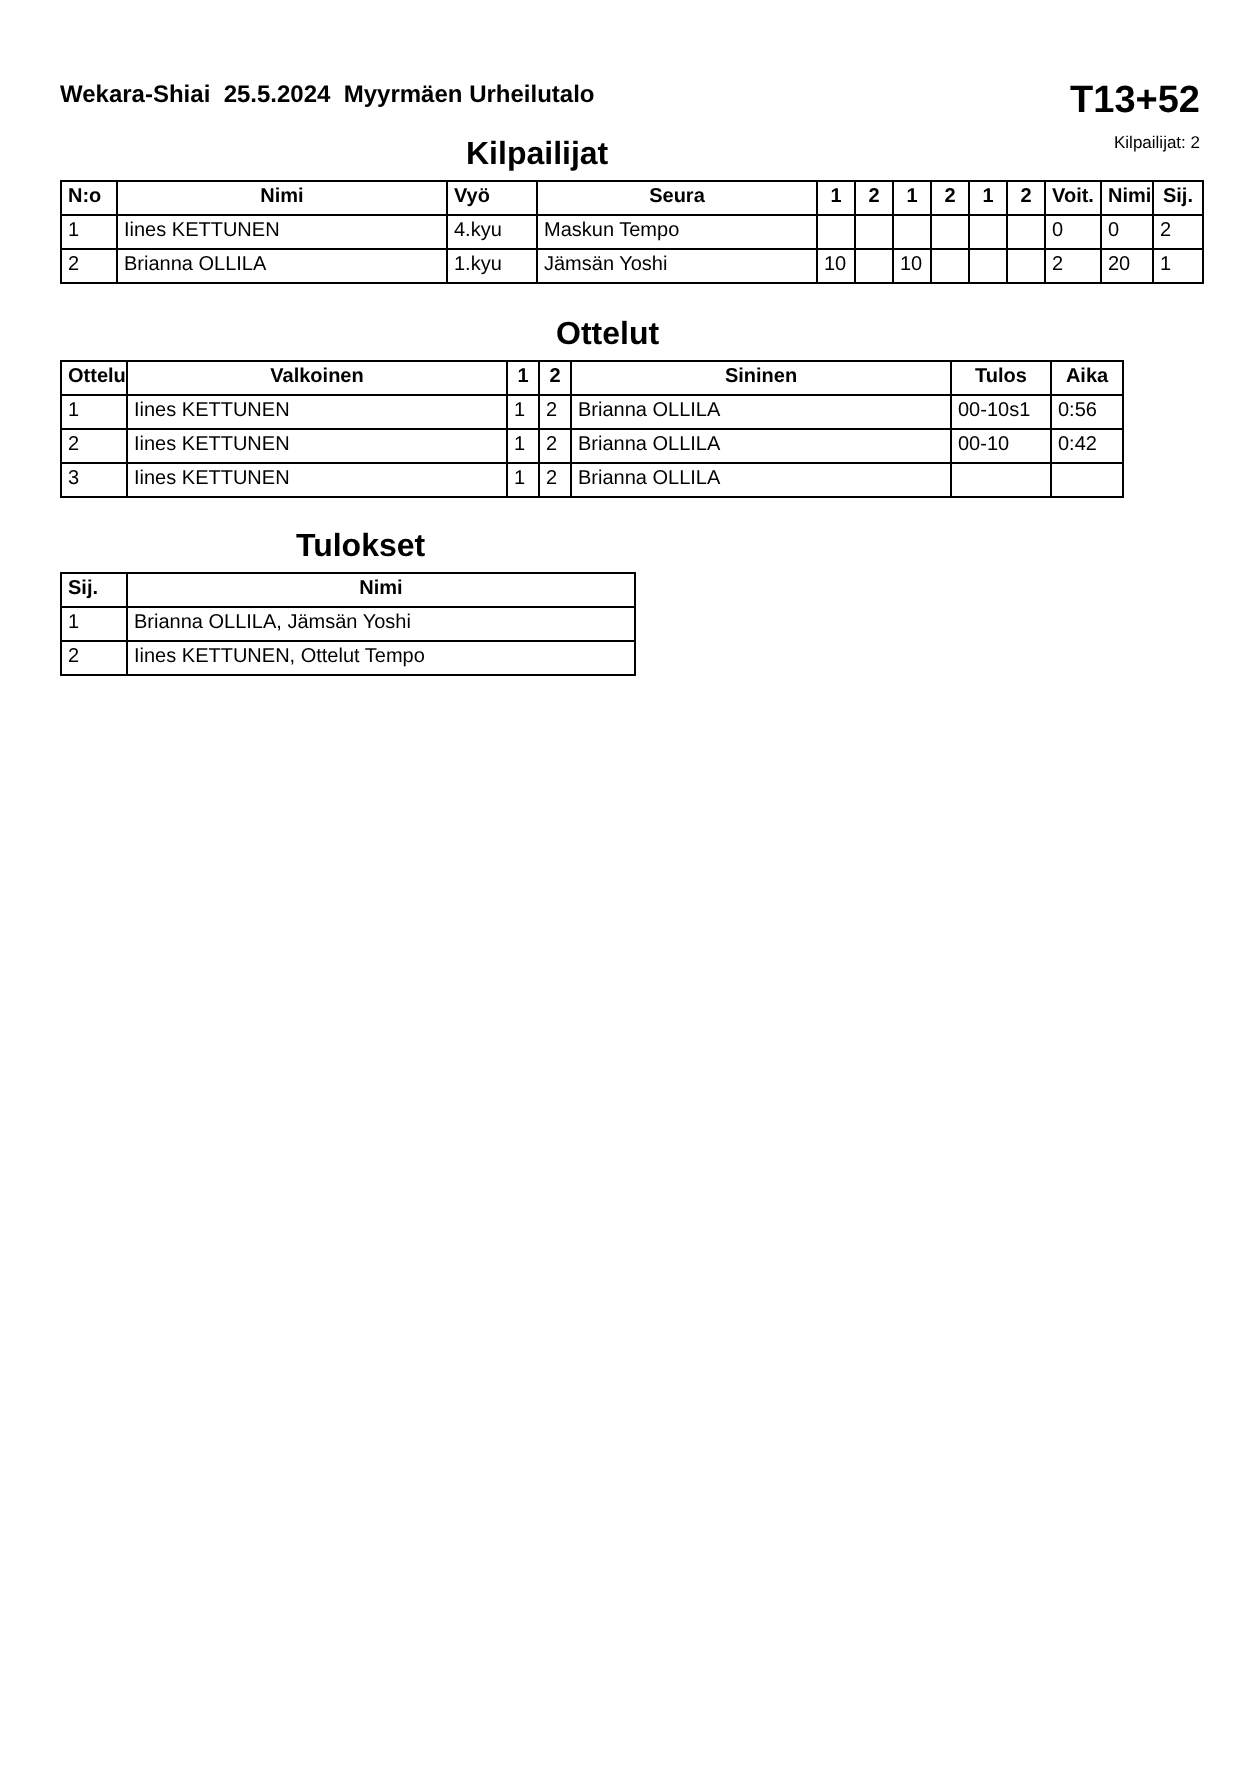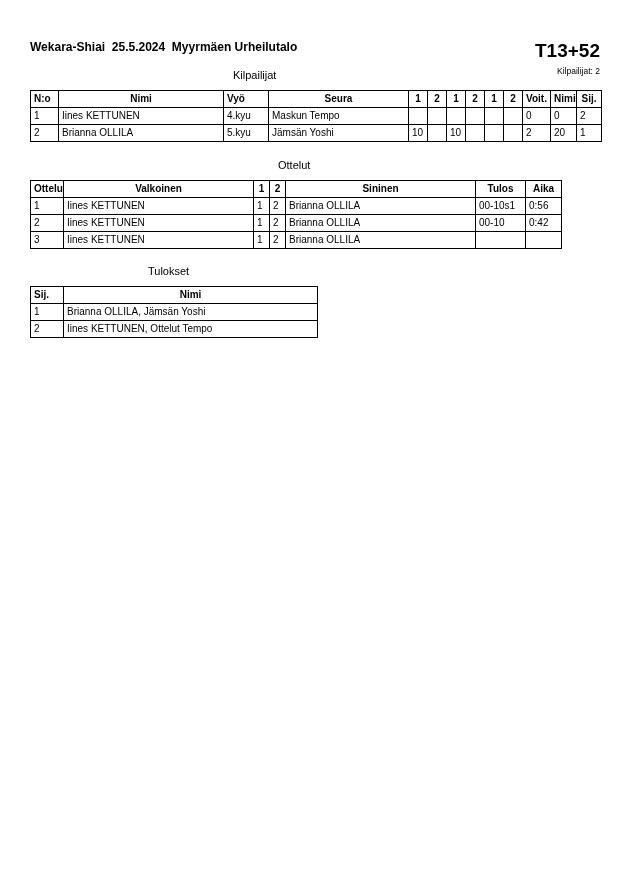--- a/index.html
+++ b/index.html
@@ -52,22 +52,22 @@
     position: absolute;
     right: 0;
     top: 26px;
     font-size: 8.5px;
     white-space: pre;
   }
 
   
   .caption {
     position: absolute;
-    font-size: 11px;
-    font-weight: normal;
+    font-size: 16px;
+    font-weight: bold;
     white-space: pre;
   }
   #cap-competitors { left: 233px; top: 69px; }
   #cap-matches     { left: 278px; top: 159px; }
   #cap-results     { left: 148px; top: 265px; }
 
   
   table.grid {
     position: absolute;
     border-collapse: collapse;
@@ -175,21 +175,21 @@
         <td class="c"></td>
         <td class="c"></td>
         <td class="c"></td>
         <td class="c">0</td>
         <td class="c">0</td>
         <td class="c">2</td>
       </tr>
       <tr>
         <td class="num">2</td>
         <td>Brianna OLLILA</td>
-        <td>5.kyu</td>
+        <td>1.kyu</td>
         <td>Jämsän Yoshi</td>
         <td class="c">10</td>
         <td class="c"></td>
         <td class="c">10</td>
         <td class="c"></td>
         <td class="c"></td>
         <td class="c"></td>
         <td class="c">2</td>
         <td class="c">20</td>
         <td class="c">1</td>

